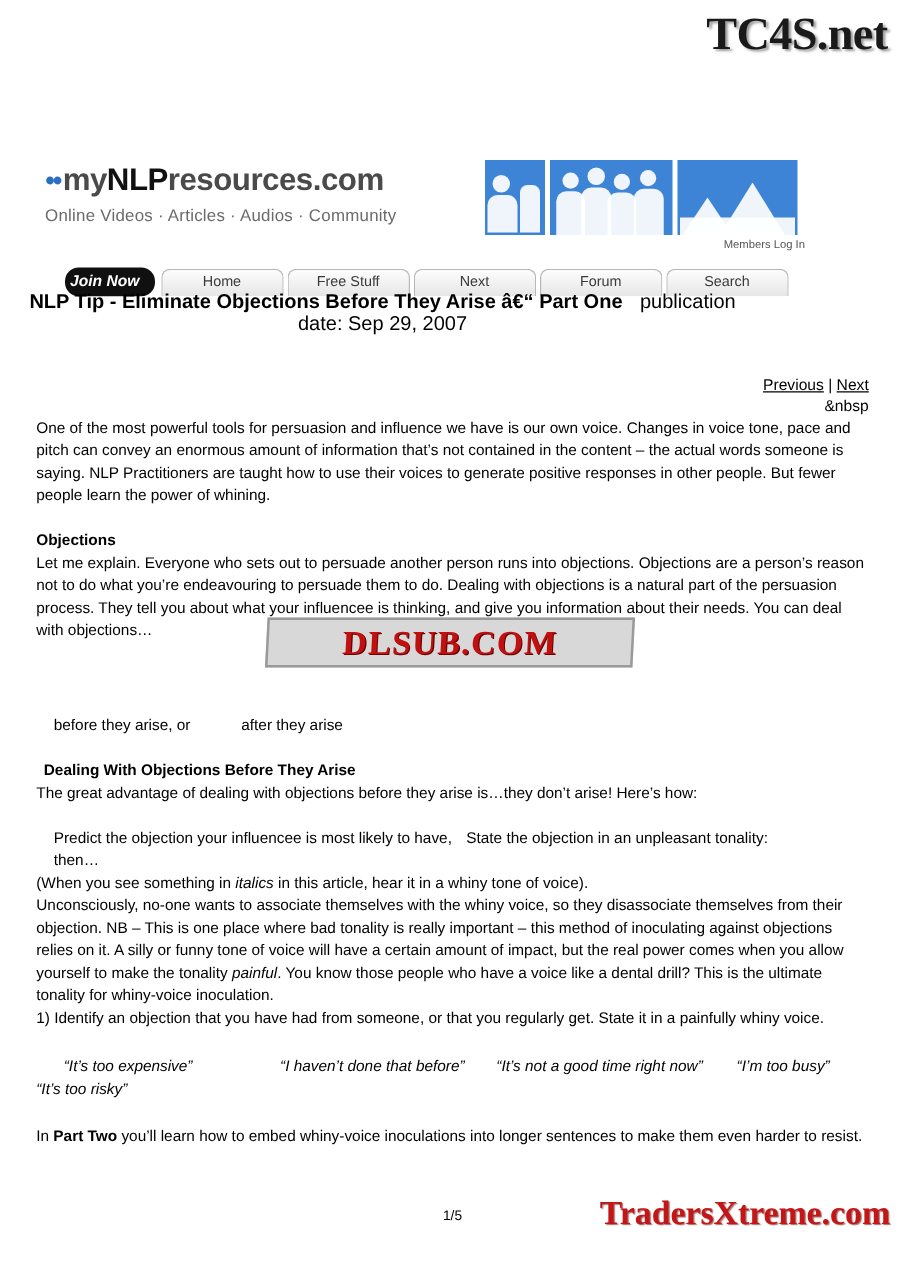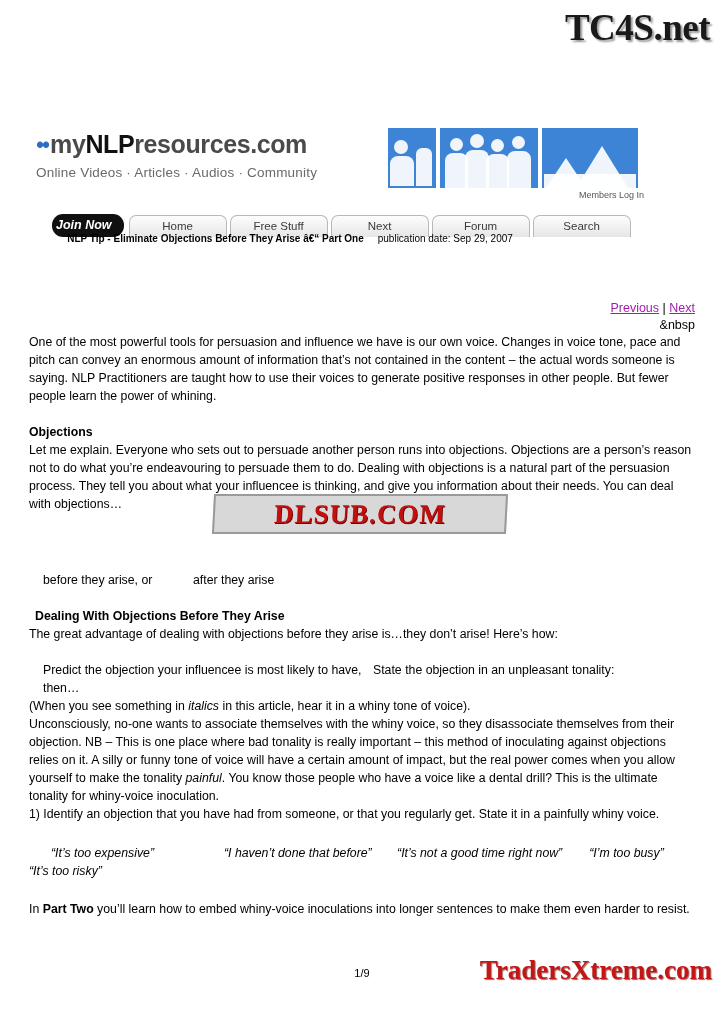--- a/index.html
+++ b/index.html
@@ -141,44 +141,44 @@
     padding: 4px 0 5px 0;
     width: 96px;
     text-align: center;
     margin-right: 3px;
     white-space: nowrap;
   }
 
   
   .title-row {
     position: absolute;
-    left: 0;
+    left: 16px;
     top: 233px;
     width: 580px;
     text-align: center;
-    font-size: 10px;
+    font-size: 16px;
   }
   .title-row .doc-title {
     font-weight: bold;
   }
   .title-row .pubdate {
     font-weight: normal;
     margin-left: 14px;
   }
 
   
   .pager {
     position: absolute;
     right: 29px;
     top: 301px;
     font-size: 12.5px;
     text-align: right;
   }
   .pager a {
-    color: #a21caf;
+    color: #000000;
     text-decoration: underline;
   }
   .pager .sep { color: #000; }
   .nbsp-line {
     position: absolute;
     right: 29px;
     top: 318px;
     font-size: 12.5px;
     text-align: right;
   }
@@ -370,14 +370,14 @@
   <div style="height:20px"></div>
 
   <p><span> In </span><span class="bold">Part Two</span><span> you’ll learn how to embed whiny-voice inoculations into longer sentences to make them even harder to resist.</span></p>
 
 </div>
 
 <div class="dlsub">
   <span>DLSUB.COM</span>
 </div>
 
-<div class="page-num">1/9</div>
+<div class="page-num">1/5</div>
 <div class="tx-mark">TradersXtreme.com</div>
 
 </body></html>

